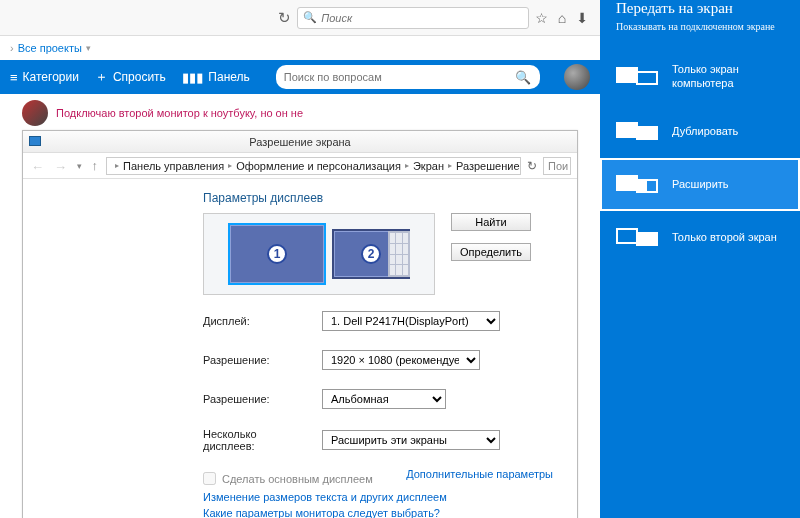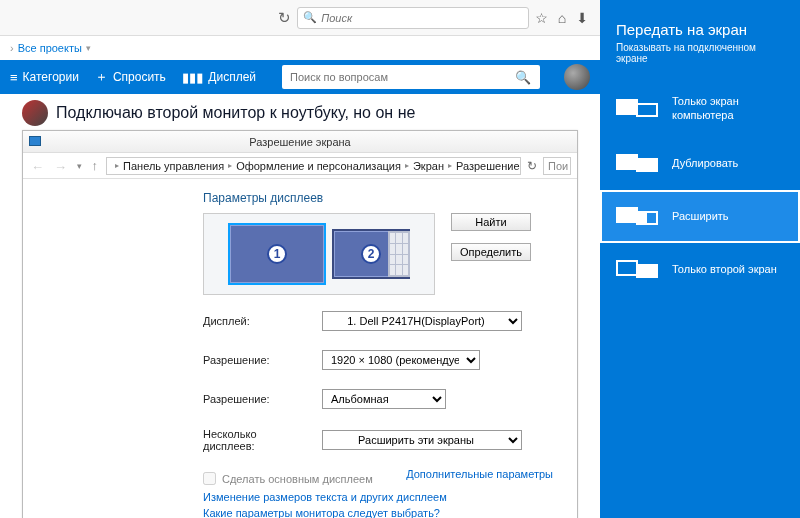--- a/index.html
+++ b/index.html
@@ -18,30 +18,30 @@
   
   
   .site-crumb { height: 24px; display: flex; align-items: center; padding: 0 10px; gap: 4px; font-size: 11px; }
   .site-crumb .chev { color: #999; }
   .site-crumb a { color: #0078d7; text-decoration: none; }
   
   
   .blue-nav { background: #0078d7; height: 34px; display: flex; align-items: center; padding: 0 10px; gap: 16px; color: #fff; }
   .nav-item { display: flex; align-items: center; gap: 5px; font-size: 12px; cursor: pointer; }
   .nav-item .ico { font-size: 13px; }
-  .qsearch { flex: 1; background: #fff; height: 24px; border-radius: 2px; display: flex; align-items: center; padding: 0 8px; margin-left: 10px; }
+  .qsearch { flex: 1; background: #fff; height: 24px; border-radius: 10px; display: flex; align-items: center; padding: 0 8px; margin-left: 10px; }
   .qsearch input { border: none; outline: none; font-size: 11px; flex: 1; color: #888; }
   .qsearch .mag { color: #666; font-size: 13px; }
   .avatar { width: 26px; height: 26px; border-radius: 50%; background: radial-gradient(circle at 35% 35%, #aaa, #444); margin-left: 8px; }
   
   
   .content { padding: 6px 22px 0 22px; }
   .question-head { display: flex; align-items: center; gap: 8px; margin-bottom: 4px; }
   .qavatar { width: 26px; height: 26px; border-radius: 50%; background: linear-gradient(135deg,#b33,#444); }
-  .qtitle { font-size: 16px; color: #0f172a; }
+  .qtitle { font-size: 11px; color: #be185d; }
   
   
   .cp-window { border: 1px solid #bbb; background: #fff; margin-top: 0; box-shadow: 0 0 2px rgba(0,0,0,.1); position: relative; }
   .cp-title { height: 22px; background: linear-gradient(#fcfcfc,#eee); border-bottom: 1px solid #ddd; display: flex; align-items: center; justify-content: center; font-size: 11px; color: #333; position: relative; }
   .cp-title .cp-monitor-icon { position: absolute; left: 6px; width: 12px; height: 10px; background: #2b82d0; border: 1px solid #1a5a90; top: 5px; }
   .cp-toolbar { height: 26px; border-bottom: 1px solid #e0e0e0; display: flex; align-items: center; padding: 0 6px; gap: 6px; font-size: 11px; position: relative; }
   .tb-arrow { color: #888; font-size: 13px; cursor: pointer; padding: 0 2px; }
   .tb-arrow.disabled { color: #ccc; }
   .tb-path { display: flex; align-items: center; gap: 4px; border: 1px solid #ccc; height: 18px; padding: 0 4px; flex: 1; min-width: 0; overflow: hidden; white-space: nowrap; }
   .tb-path .m-icon { width: 11px; height: 9px; background: #3a86d6; display: inline-block; }
@@ -62,35 +62,35 @@
   .monitor.m2 .keypad { position: absolute; right: -2px; top: 0; bottom: 0; width: 22px; background: #b8bed0; display: grid; grid-template-columns: repeat(3,1fr); grid-template-rows: repeat(4,1fr); gap: 1px; padding: 2px; }
   .monitor.m2 .keypad i { background: #e8eaf0; }
   .side-buttons { display: flex; flex-direction: column; gap: 12px; }
   
   .win-btn { background: linear-gradient(#fdfdfd,#e9e9e9); border: 1px solid #aaa; font-size: 11px; padding: 2px 8px; cursor: pointer; min-width: 72px; text-align: center; }
   .win-btn[disabled] { color: #999; }
   
   .form-grid { display: grid; grid-template-columns: 100px 180px; row-gap: 8px; column-gap: 10px; align-items: center; font-size: 11px; gap: 19px; }
   .form-label { color: #222; }
   .win-select { border: 1px solid #999; height: 20px; background: #fff; font-size: 11px; padding: 0 4px; width: 158px; }
-  .win-select.long { width: 200px; text-align: center; }
+  .win-select.long { width: 178px; }
   .win-select.short { width: 124px; }
   
   .checkbox-row { margin-top: 10px; display: flex; align-items: center; gap: 6px; font-size: 11px; }
   .checkbox-row input { width: 13px; height: 13px; }
   .adv-link { float: right; color: #0066cc; cursor: pointer; font-size: 11px; }
   
   .links-block { margin-top: 6px; }
   .links-block a { display: block; color: #0066cc; font-size: 11px; text-decoration: none; margin-bottom: 4px; cursor: pointer; }
   
   .cp-footer { border-top: 1px solid #ddd; padding: 8px 12px; display: flex; justify-content: flex-end; gap: 6px; background: #f4f4f4; }
   
   
   .charm-panel { position: absolute; top: 0; right: 0; width: 200px; height: 518px; background: #0078d7; color: #fff; display: flex; flex-direction: column; }
-  .charm-head { padding: 21px 16px 10px 16px; }
+  .charm-head { padding: 0 16px 10px 16px; font-family: Liberation Serif, serif; }
   .charm-title { font-size: 15px; font-weight: 300; }
   .charm-sub { font-size: 10px; margin-top: 4px; opacity: .95; }
   .charm-opt { padding: 14px 14px 14px 16px; display: flex; align-items: center; gap: 12px; cursor: pointer; font-size: 11px; border-top: 1px solid rgba(255,255,255,0); }
   .charm-opt.selected { background: #1e8be8; outline: 2px solid #fff; outline-offset: -2px; }
   .charm-icon { width: 44px; height: 24px; position: relative; flex-shrink: 0; }
   .mon { position: absolute; border: 2px solid #fff; background: transparent; }
   .mon.big { width: 22px; height: 16px; left: 0; top: 2px; }
   .mon.sm { width: 22px; height: 14px; left: 20px; top: 6px; }
   .mon.solid { background: #fff; }
   .charm-opt .label { line-height: 1.25; }
@@ -129,21 +129,21 @@
     <div class="nav-item">
         <span class="ico">≡</span>
         <span>Категории</span>
       </div>
     <div class="nav-item">
         <span class="ico">＋</span>
         <span>Спросить</span>
       </div>
     <div class="nav-item">
         <span class="ico">▮▮▮</span>
-        <span>Дисплей</span>
+        <span>Панель</span>
       </div>
     <div class="qsearch">
       <input type="text" placeholder="Поиск по вопросам" style="">
       <span class="mag">🔍</span>
     </div>
     <div class="avatar"></div>
   </div>
 
   <div class="content">
     <div class="question-head">

